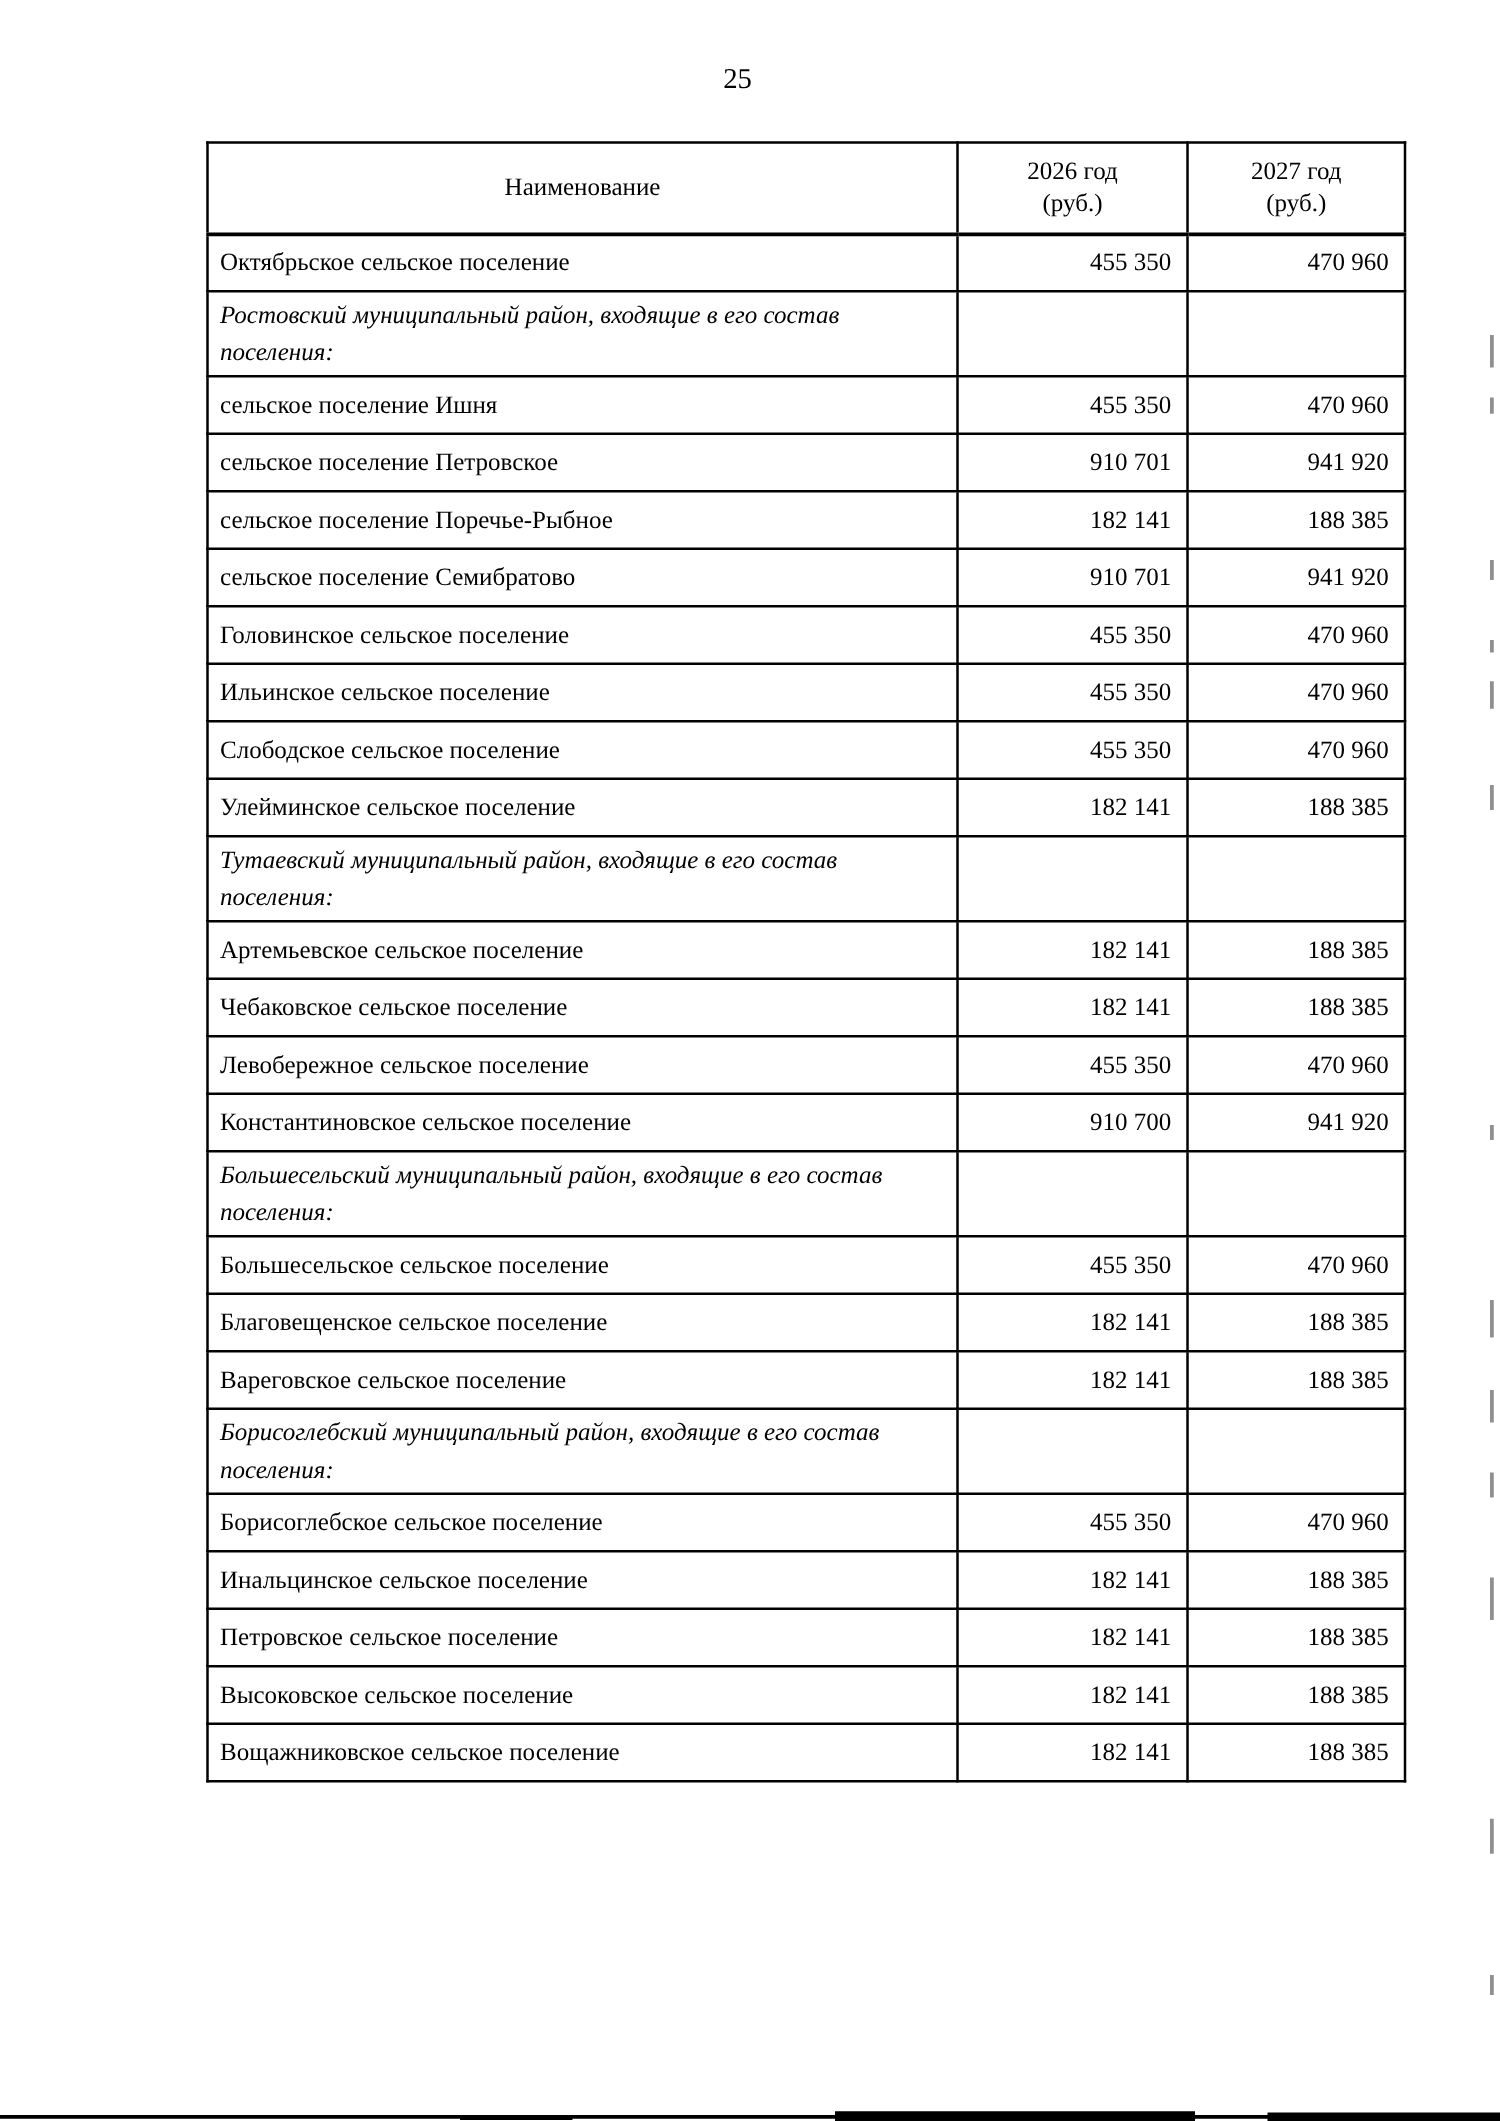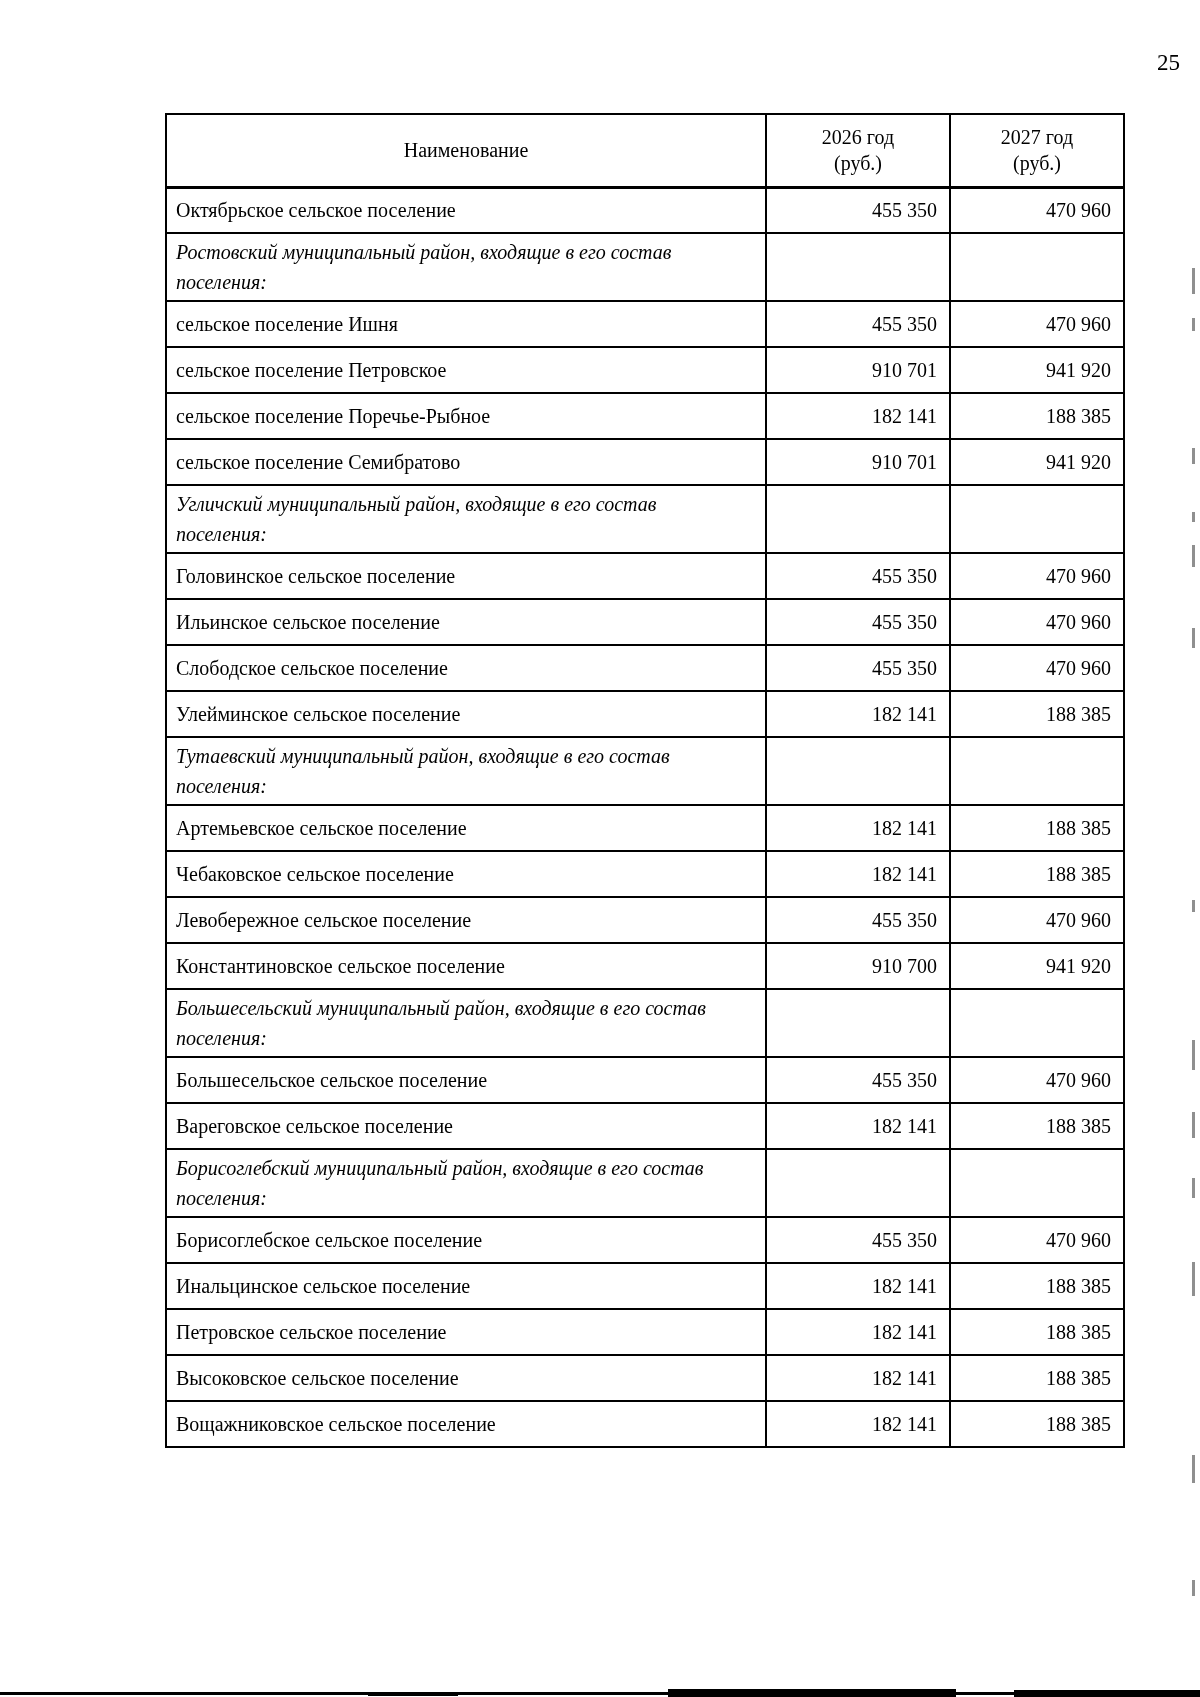--- a/index.html
+++ b/index.html
@@ -13,21 +13,21 @@
     position: relative;
     overflow: hidden;
     font-family: "Liberation Serif", "DejaVu Serif", serif;
     color: #000;
   }
   .page-number {
     position: absolute;
     top: 50px;
     left: 0;
     width: 1180px;
-    text-align: right;
+    text-align: center;
     font-size: 23px;
   }
   table.doc-table {
     position: absolute;
     left: 165px;
     top: 113px;
     width: 958px;
     border-collapse: collapse;
     table-layout: fixed;
     border: 2px solid #ef4444;
@@ -113,25 +113,20 @@
       <tr class="data">
         <td class="name">сельское поселение Поречье-Рыбное</td>
         <td class="num">182 141</td>
         <td class="num">188 385</td>
       </tr>
       <tr class="data">
         <td class="name">сельское поселение Семибратово</td>
         <td class="num">910 701</td>
         <td class="num">941 920</td>
       </tr>
-      <tr class="section">
-        <td class="name"><span class="section-text">Угличский муниципальный район, входящие в его состав поселения:</span></td>
-        <td class="num"></td>
-        <td class="num"></td>
-      </tr>
       <tr class="data">
         <td class="name">Головинское сельское поселение</td>
         <td class="num">455 350</td>
         <td class="num">470 960</td>
       </tr>
       <tr class="data">
         <td class="name">Ильинское сельское поселение</td>
         <td class="num">455 350</td>
         <td class="num">470 960</td>
       </tr>
@@ -172,20 +167,25 @@
       </tr>
       <tr class="section">
         <td class="name"><span class="section-text">Большесельский муниципальный район, входящие в его состав поселения:</span></td>
         <td class="num"></td>
         <td class="num"></td>
       </tr>
       <tr class="data">
         <td class="name">Большесельское сельское поселение</td>
         <td class="num">455 350</td>
         <td class="num">470 960</td>
+      </tr>
+      <tr class="data">
+        <td class="name">Благовещенское сельское поселение</td>
+        <td class="num">182 141</td>
+        <td class="num">188 385</td>
       </tr>
       <tr class="data">
         <td class="name">Вареговское сельское поселение</td>
         <td class="num">182 141</td>
         <td class="num">188 385</td>
       </tr>
       <tr class="section">
         <td class="name"><span class="section-text">Борисоглебский муниципальный район, входящие в его состав поселения:</span></td>
         <td class="num"></td>
         <td class="num"></td>

